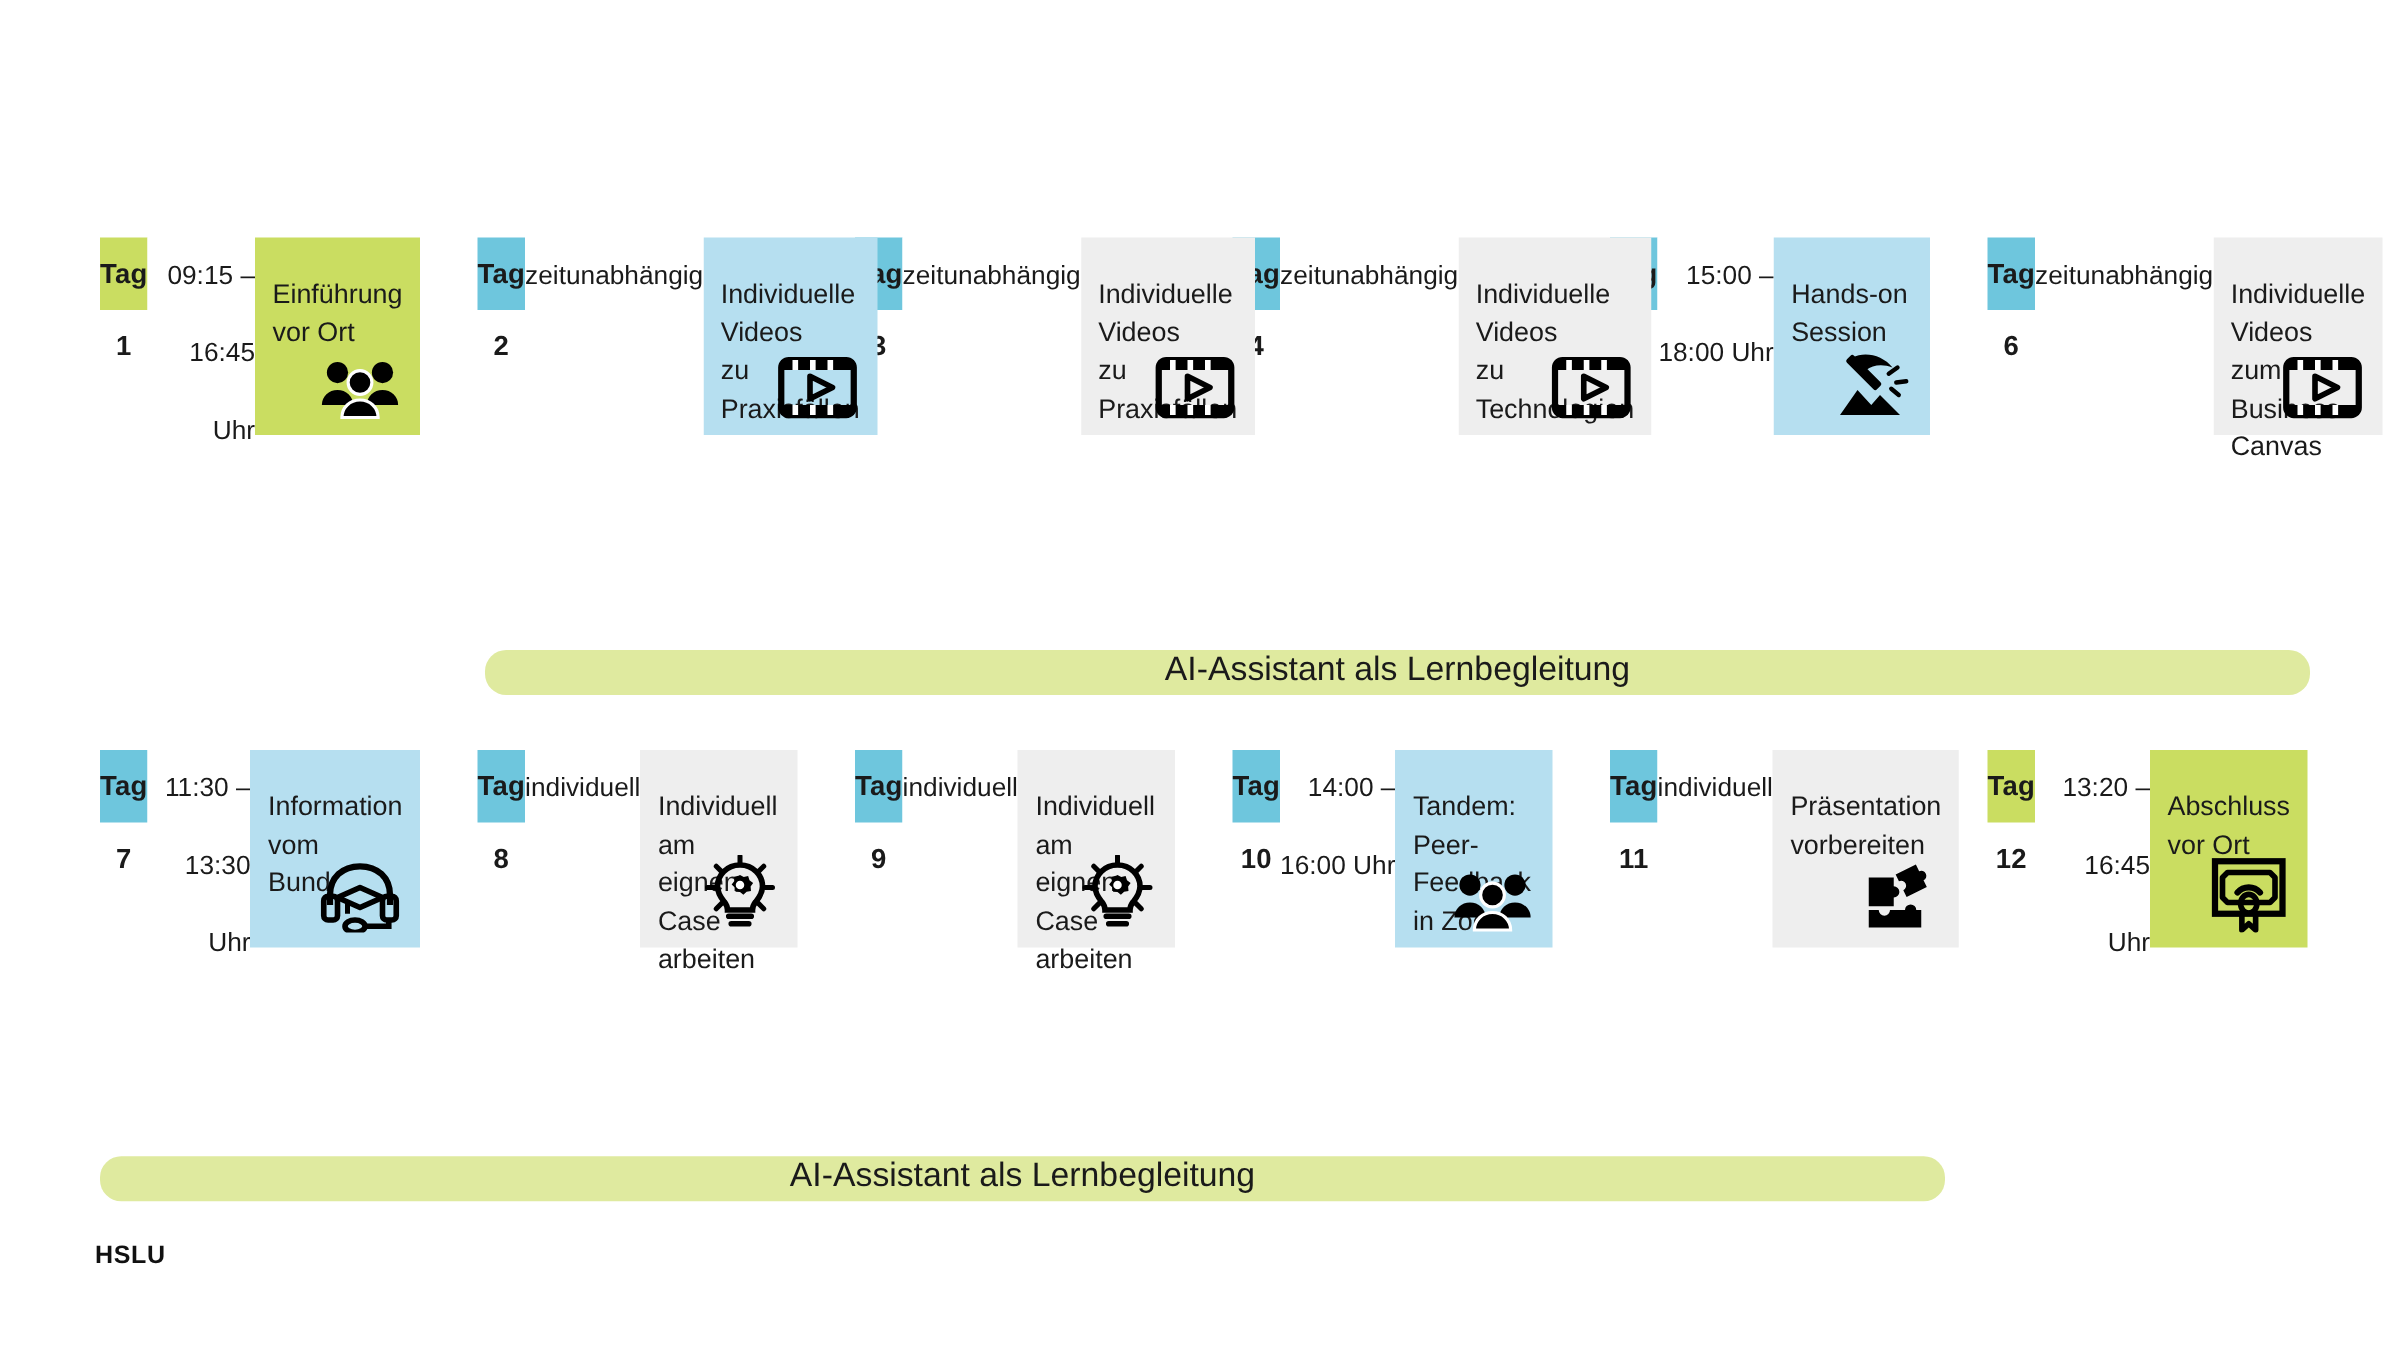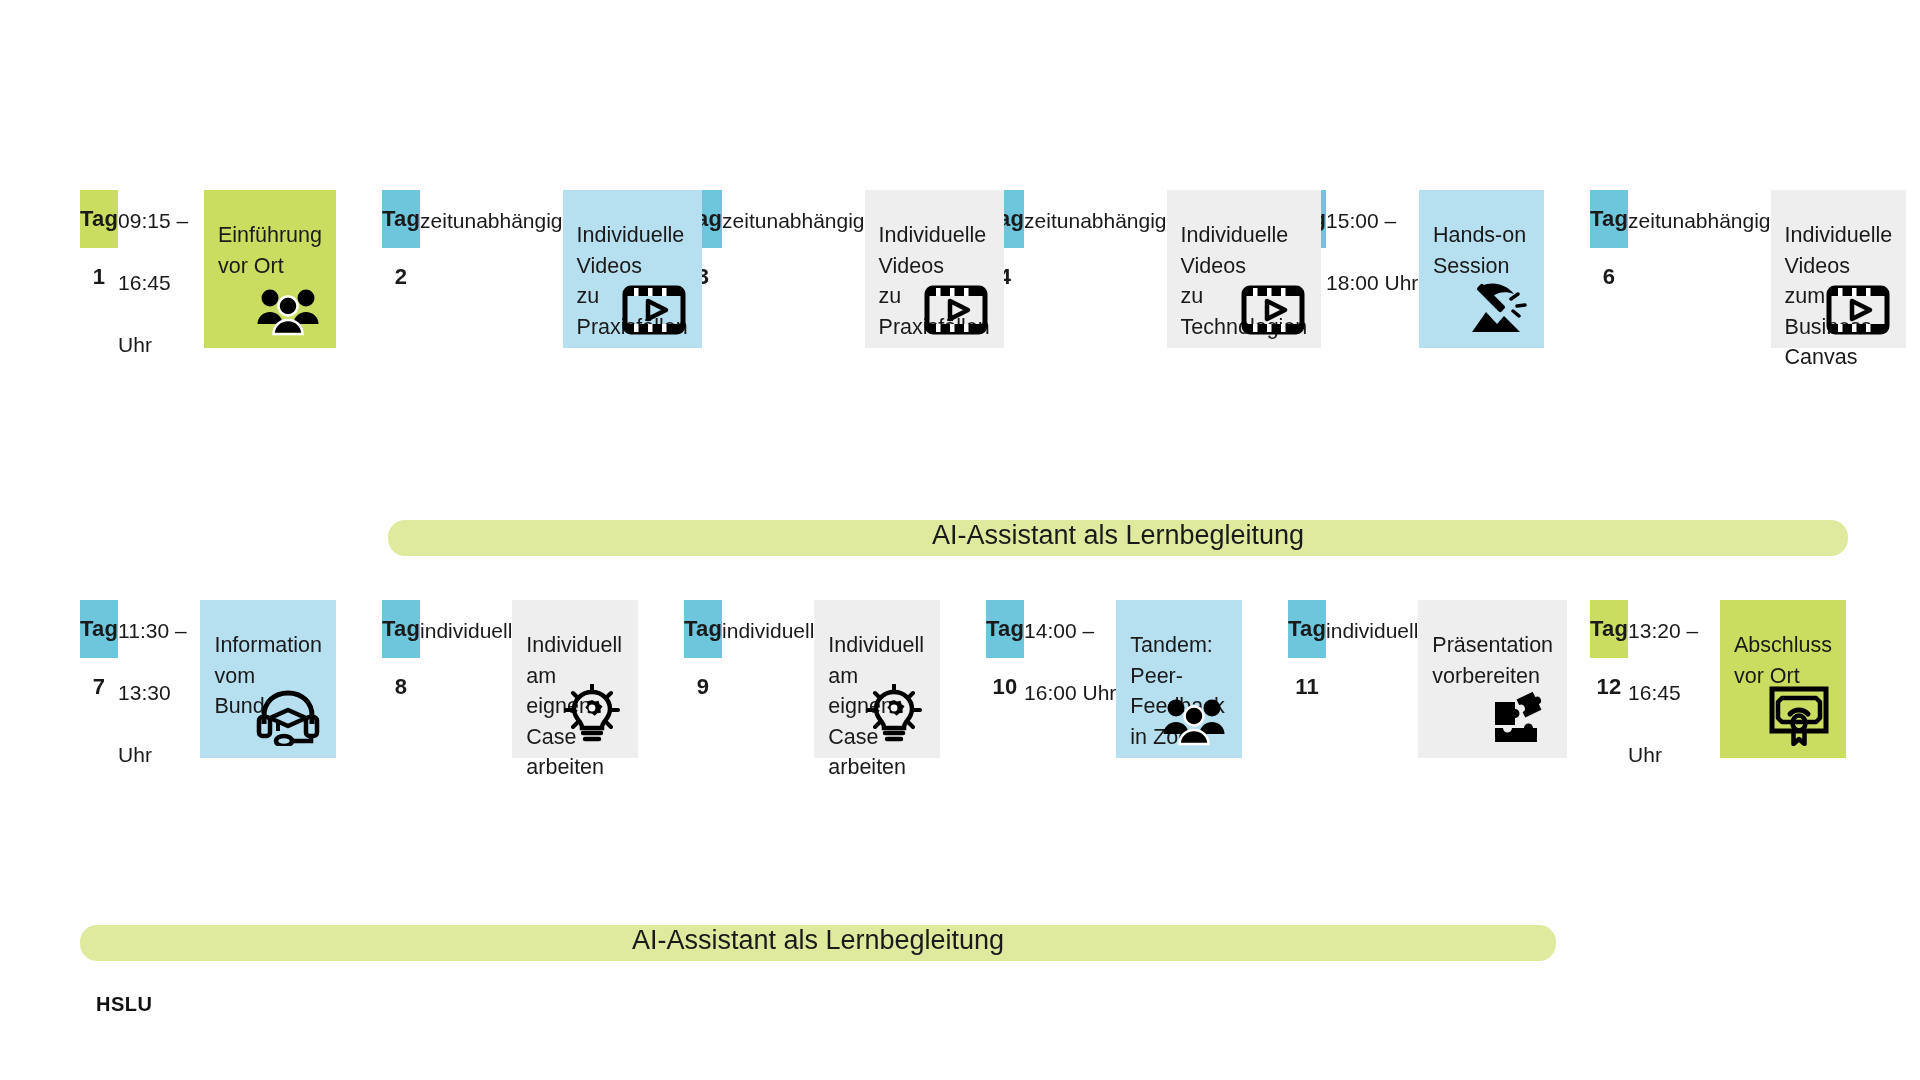--- a/index.html
+++ b/index.html
@@ -46,21 +46,21 @@
     font-weight: bold;
     font-size: 22px;
     letter-spacing: .2px;
   }
   .day-header.green { background: #cadd61; }
   .day-header.blue  { background: #6ec6dd; }
 
   .day-time {
     height: 62px;
     line-height: 62px;
-    text-align: left;
+    text-align: right;
     font-size: 21px;
     background: #ffffff;
   }
 
   .day-body {
     height: 158px;
     position: relative;
     padding: 30px 14px 0 14px;
     box-sizing: border-box;
   }
@@ -95,21 +95,21 @@
     align-items: flex-start;
     justify-content: center;
     font-size: 27px;
     color: #1a1a1a;
     border-radius: 17px;
   }
 
   
   .logo {
     position: absolute;
-    left: 96px;
+    left: 76px;
     top: 993px;
     font-size: 20px;
     font-weight: bold;
     letter-spacing: .5px;
     color: #111111;
   }
 </style>
 </head>
 <body>
 

